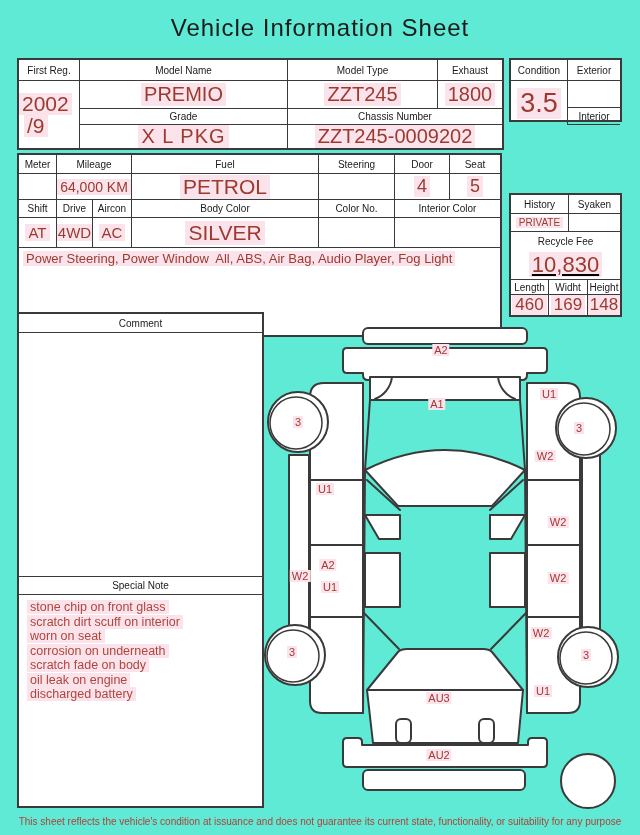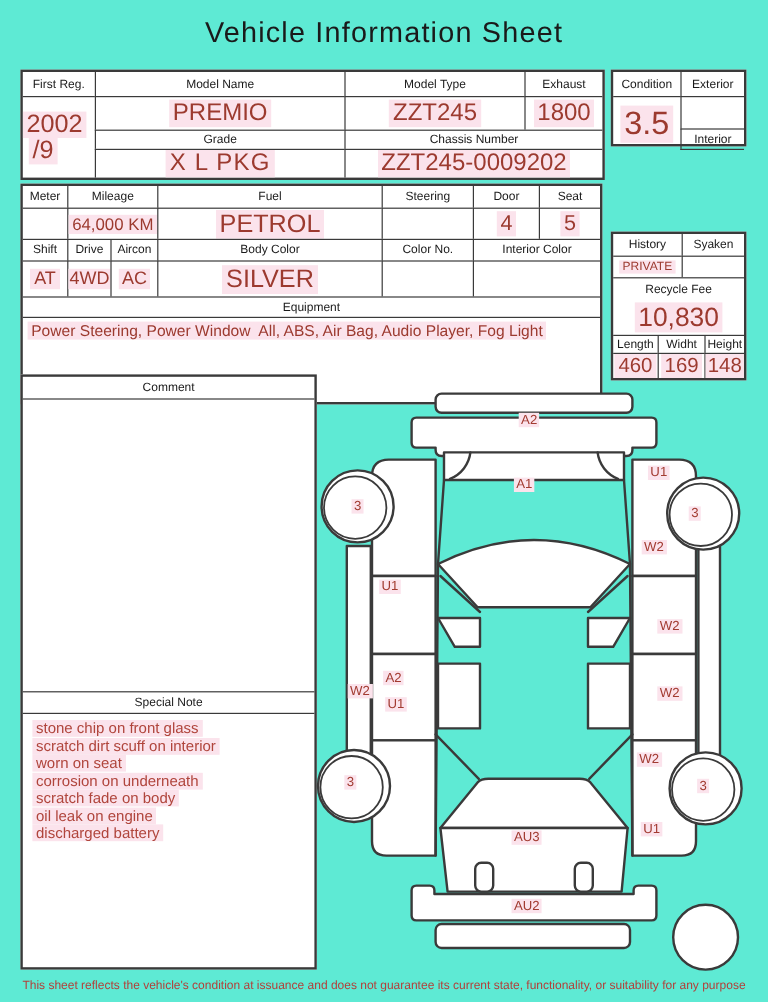--- a/index.html
+++ b/index.html
@@ -143,21 +143,20 @@
             </div>
           <div class="cell">
               <span class="val"></span>
             </div>
           <div class="cell">
               <span class="val"></span>
             </div>
         </div>
       </div>
 
-      <div class="bt hdrband lbl" style="height:16px;">Equipment</div>
       <div class="bt" style="flex:1; display:flex; align-items:flex-start;">
         <span class="val hl eqv" style="font-size:13px; margin:3px 0 0 4px; white-space:pre-wrap;">Power Steering, Power Window  All, ABS, Air Bag, Audio Player, Fog Light</span>
       </div>
     </div>
   </div>
 
   <div class="box" style="left:509px; top:153px; width:113px; height:124px;margin-top:40px;">
     <div class="stack">
       <div style="height:44px;">
         <div class="grid" style="grid-template-columns:57px 1fr; grid-template-rows:18px 1fr;">
@@ -166,21 +165,21 @@
           <div class="cell nl" style="font-size:10px;">
               <span class="val hl">PRIVATE</span>
             </div>
           <div class="cell">
               <span class="val"></span>
             </div>
         </div>
       </div>
       <div class="bt" style="height:57px; display:flex; flex-direction:column; align-items:center;">
         <div class="lbl" style="margin-top:4px;">Recycle Fee</div>
-        <div style="font-size:22px; margin-top:5px;"><span class="val hl">10,830</span></div>
+        <div style="font-size:22px; margin-top:5px;text-decoration:underline;"><span class="val hl">10,830</span></div>
       </div>
       <div class="bt" style="flex:1;">
         <div class="grid" style="grid-template-columns:37px 39px 1fr; grid-template-rows:14px 1fr;">
           <div class="cell lbl nl nt">Length</div>
           <div class="cell lbl nt">Widht</div>
           <div class="cell lbl nt">Height</div>
           <div class="cell nl" style="font-size:17px;">
               <span class="val hl">460</span>
             </div>
           <div class="cell" style="font-size:17px;">

